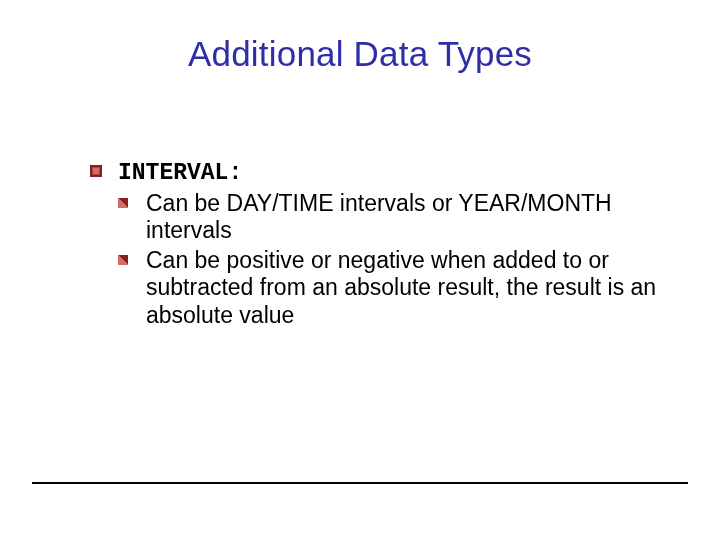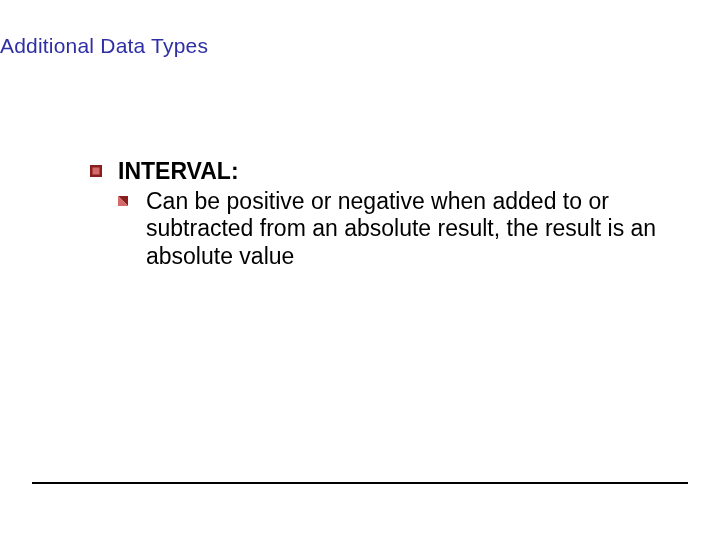--- a/index.html
+++ b/index.html
@@ -16,22 +16,22 @@
     position: relative;
     width: 720px;
     height: 540px;
     box-sizing: border-box;
   }
   .title {
     position: absolute;
     top: 34px;
     left: 0;
     width: 720px;
-    text-align: left;
-    font-size: 21px;
+    text-align: center;
+    font-size: 35px;
     color: #2e2ea6;
     font-weight: 400;
     letter-spacing: 0.2px;
   }
   .content {
     position: absolute;
     top: 158px;
     left: 90px;
     right: 58px;
     font-size: 23px;
@@ -43,20 +43,21 @@
     padding-left: 28px;
     margin-bottom: 0;
   }
   .level1 .bullet {
     position: absolute;
     left: 0;
     top: 7px;
   }
   .item-heading {
     font-weight: bold;
+    font-family: Liberation Mono, monospace;
   }
   .level2 {
     position: relative;
     padding-left: 28px;
     margin-top: 2px;
   }
   .level2 .bullet {
     position: absolute;
     left: 0;
     top: 8px;
@@ -84,20 +85,29 @@
     <div class="level1">
       <span class="bullet">
         <svg class="bullet-svg" width="12" height="12" viewBox="0 0 12 12">
           <rect x="0" y="0" width="12" height="12" fill="#8a1e1e"></rect>
           <rect x="2.5" y="2.5" width="7" height="7" fill="#d46a6a"></rect>
         </svg>
       </span>
       <span class="item-heading">INTERVAL:</span>
 
 
+      <div class="level2">
+        <span class="bullet">
+          <svg class="bullet-svg" width="10" height="10" viewBox="0 0 10 10">
+            <polygon points="0,0 10,0 10,10" fill="#8a1e1e"></polygon>
+            <polygon points="0,0 0,10 10,10" fill="#d46a6a"></polygon>
+          </svg>
+        </span>
+        <span>Can be DAY/TIME intervals or YEAR/MONTH intervals</span>
+      </div>
 
       <div class="level2">
         <span class="bullet">
           <svg class="bullet-svg" width="10" height="10" viewBox="0 0 10 10">
             <polygon points="0,0 10,0 10,10" fill="#8a1e1e"></polygon>
             <polygon points="0,0 0,10 10,10" fill="#d46a6a"></polygon>
           </svg>
         </span>
         <span>Can be positive or negative when added to or subtracted from an absolute result, the result is an absolute value</span>
       </div>

